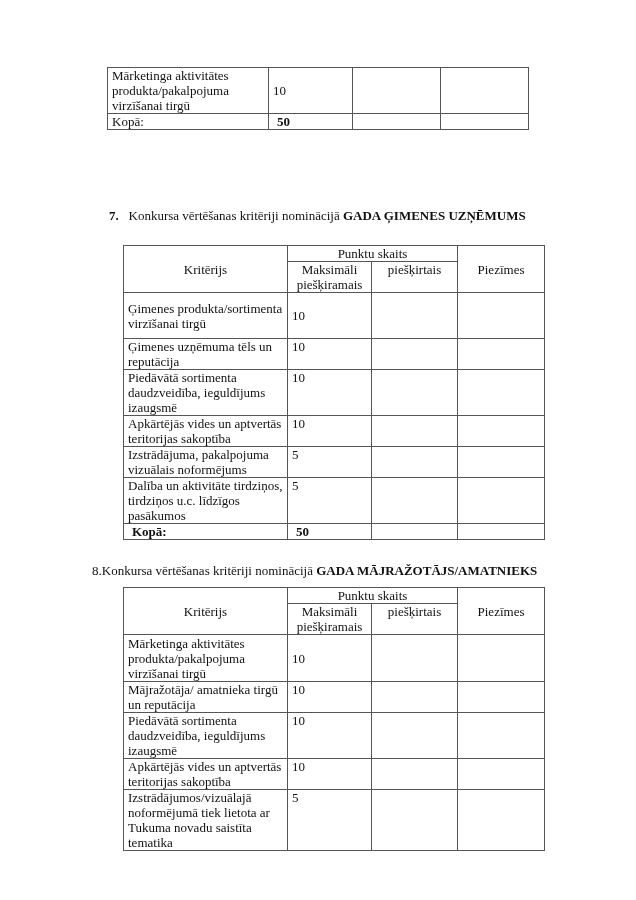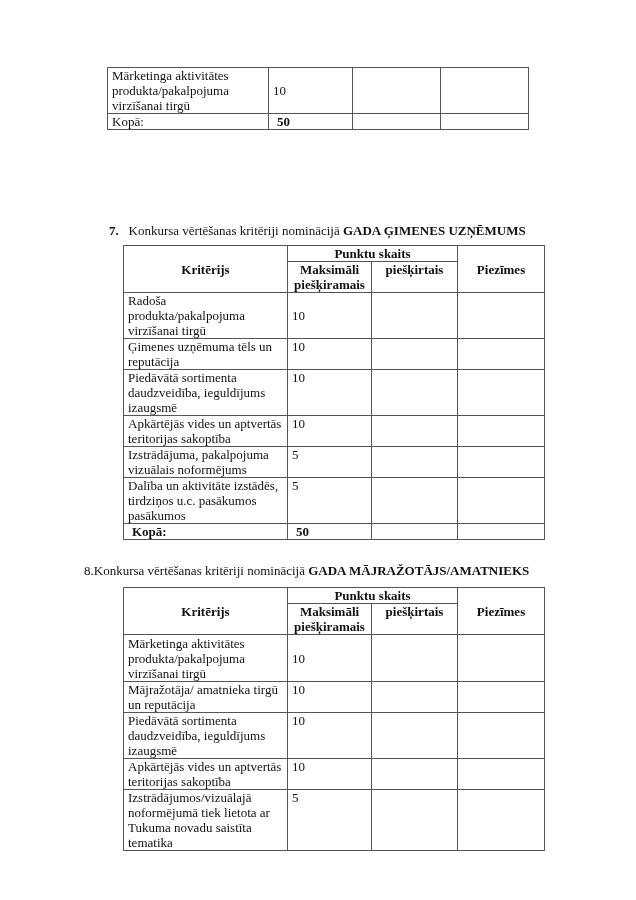--- a/index.html
+++ b/index.html
@@ -1,32 +1,32 @@
 <!DOCTYPE html>
 <html><head>
 <meta charset="utf-8">
 <style>
   html, body { margin: 0; padding: 0; background: #ffffff; }
   body { width: 636px; height: 900px; position: relative; overflow: hidden;
          font-family: "Liberation Serif", "DejaVu Serif", serif; color: #111; font-size: 13px; }
   table { border-collapse: collapse; position: absolute; table-layout: fixed; }
   td, th { border: 1px solid #555; padding: 0 4px; vertical-align: middle; line-height: 15px; font-size: 13px; }
-  th { font-weight: bold; text-align: center; }
+  th { font-weight: normal; text-align: center; }
   .c { text-align: left; }
   .top { vertical-align: top; }
   .b { font-weight: bold; padding-left: 8px; }
   .heading { position: absolute; font-size: 13px; line-height: 15px; white-space: nowrap; }
   .heading b { font-weight: bold; }
   .sub th { text-align: center; }
 
   #t1 { left: 107px; top: 67px; width: 421px; }
   #t2 { left: 123px; top: 245px; width: 421px; }
   #t3 { left: 123px; top: 587px; width: 421px; }
-  #h7 { left: 109px; top: 223px; }
-  #h8 { left: 84px; top: 563px; }
+  #h7 { left: 109px; top: 208px; }
+  #h8 { left: 92px; top: 563px; }
 </style>
 </head>
 <body>
 
 <table id="t1">
   <colgroup>
       <col style="width:161px">
       <col style="width:84px">
       <col style="width:88px">
       <col style="width:88px">
@@ -64,21 +64,21 @@
       <tr style="height:15px">
     <th rowspan="2">Kritērijs</th>
     <th colspan="2">Punktu skaits</th>
     <th rowspan="2">Piezīmes</th>
   </tr>
   <tr class="sub" style="height:31px">
     <th class="top">Maksimāli piešķiramais</th>
     <th class="top">piešķirtais</th>
   </tr>
   <tr style="height:46px">
-    <td>Radoša produkta/pakalpojuma virzīšanai tirgū</td>
+    <td>Ģimenes produkta/sortimenta virzīšanai tirgū</td>
     <td class="c">10</td>
     <td></td>
     <td></td>
   </tr>
   <tr style="height:30px">
     <td class="top">Ģimenes uzņēmuma tēls un reputācija</td>
     <td class="c top">10</td>
     <td></td>
     <td></td>
   </tr>
@@ -94,21 +94,21 @@
     <td></td>
     <td></td>
   </tr>
   <tr style="height:30px">
     <td class="top">Izstrādājuma, pakalpojuma vizuālais noformējums</td>
     <td class="c top">5</td>
     <td></td>
     <td></td>
   </tr>
   <tr style="height:45px">
-    <td class="top">Dalība un aktivitāte izstādēs, tirdziņos u.c. pasākumos pasākumos</td>
+    <td class="top">Dalība un aktivitāte tirdziņos, tirdziņos u.c. līdzīgos pasākumos</td>
     <td class="c top">5</td>
     <td></td>
     <td></td>
   </tr>
   <tr style="height:15px">
     <td class="b">Kopā:</td>
     <td class="c b">50</td>
     <td></td>
     <td></td>
   </tr>

